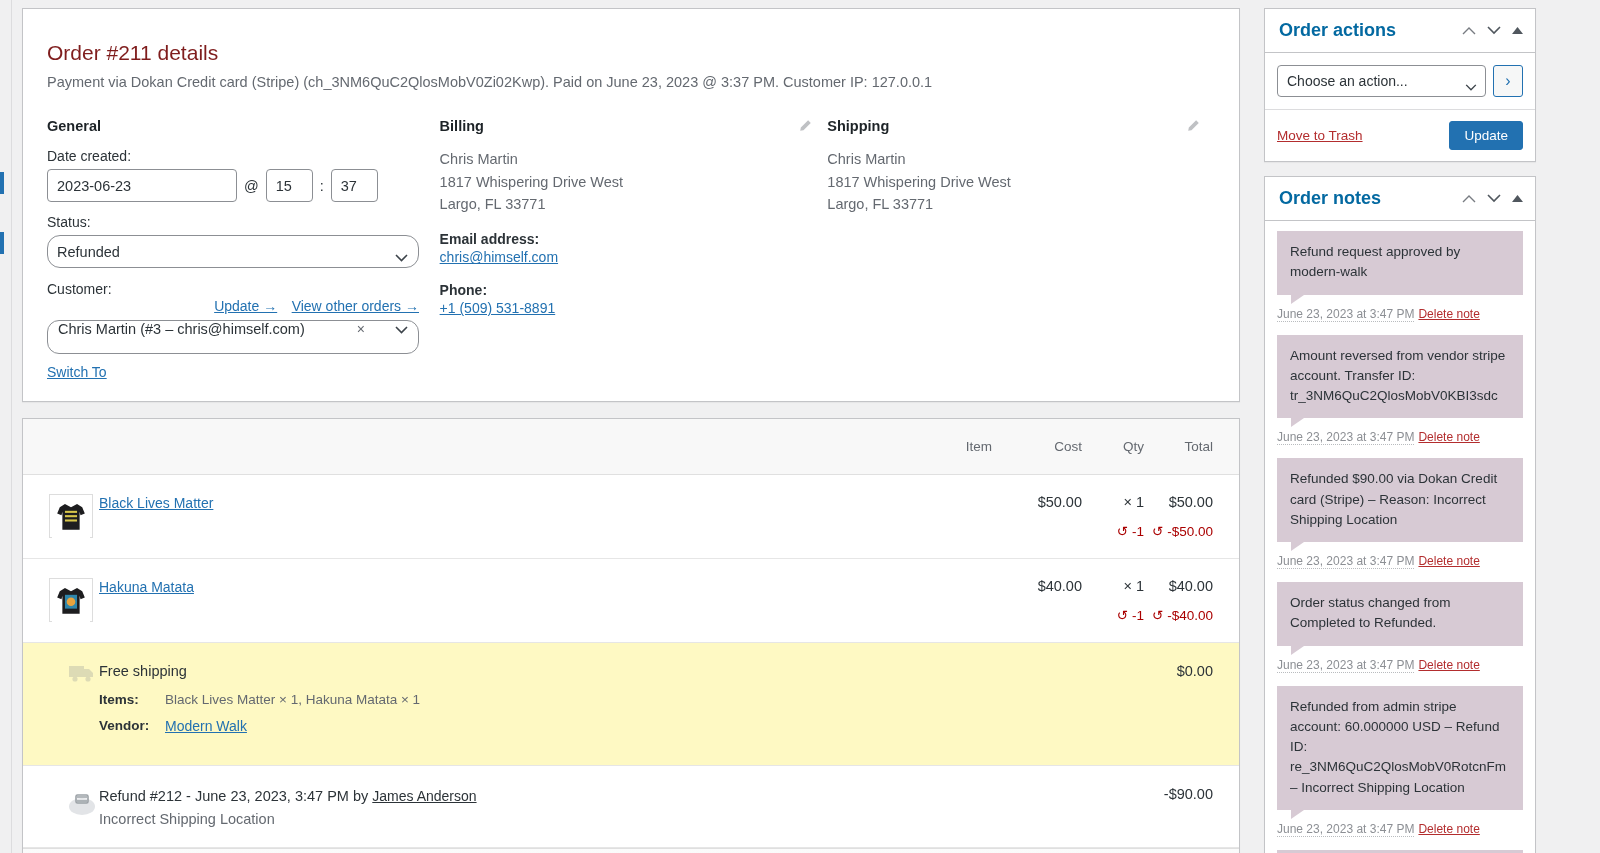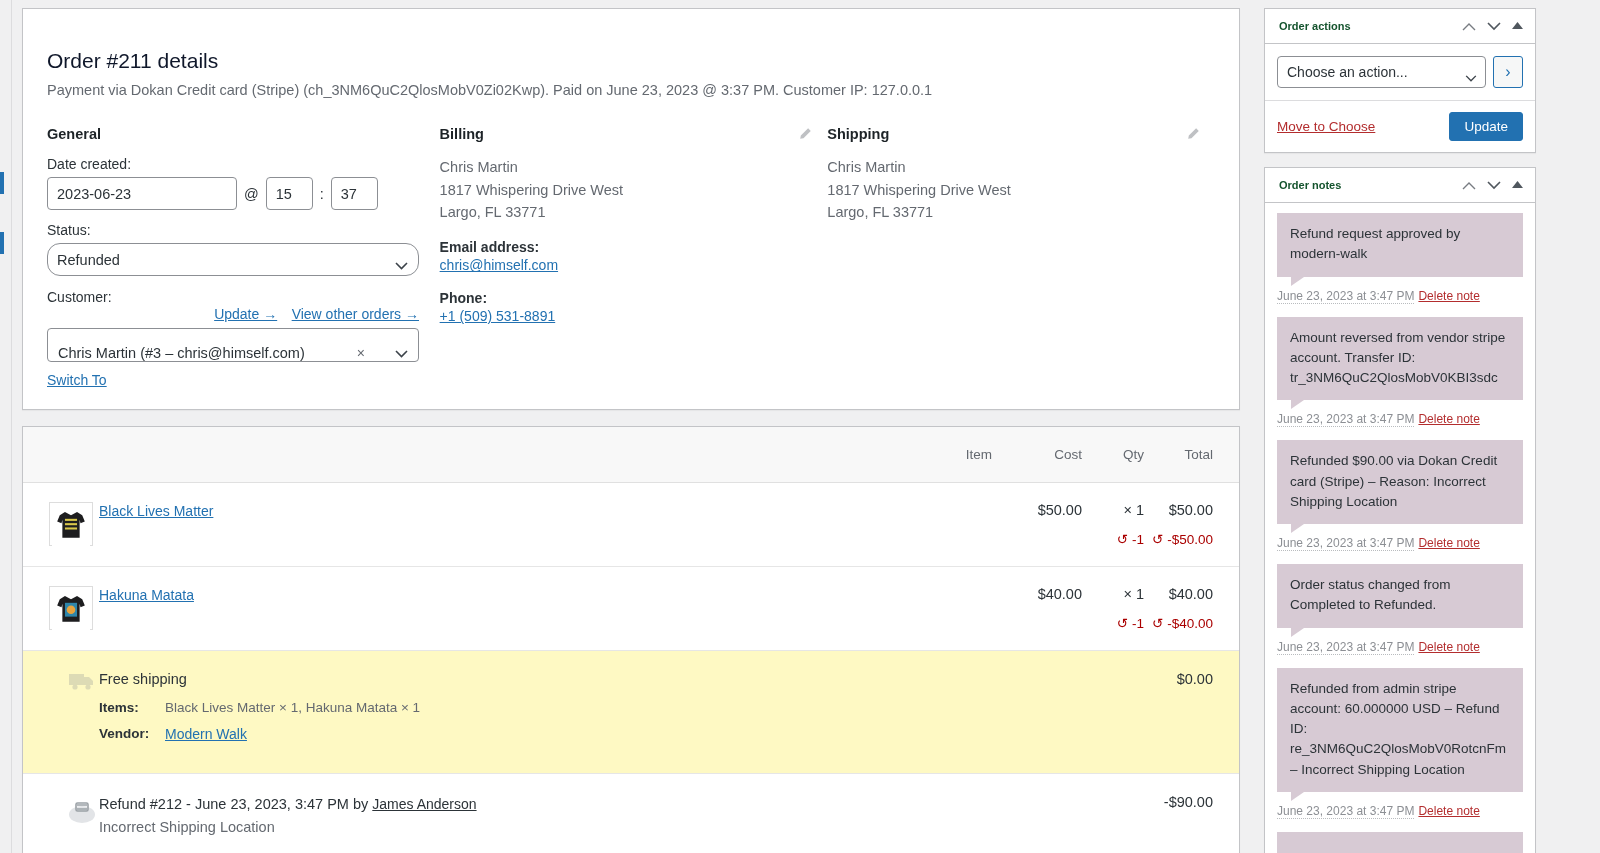--- a/index.html
+++ b/index.html
@@ -31,22 +31,22 @@
   .postbox {
     background: #fff;
     border: 1px solid #c3c4c7;
     box-shadow: 0 1px 1px rgba(0,0,0,.04);
     margin-bottom: 16px;
   }
 
   
   .order-head { padding: 22px 24px 20px 24px; }
   h2.order-title {
-    margin: 16px 0 6px 0;
-    font-size: 21px; font-weight: 400; color: #0f172a;
+    margin: 8px 0 6px 0;
+    font-size: 21px; font-weight: 400; color: #7f1d1d;
     line-height: 1.3;
   }
   .order-meta {
     margin: 0 0 24px 0;
     font-size: 14.5px; color: #646970; line-height: 1.5;
   }
 
   .order-cols { display: flex; }
   .col-general { width: 400px; }
   .col-billing { width: 395px; position: relative; }
@@ -94,22 +94,22 @@
   }
   .cust-label-row .fld-label { margin: 0; }
   .cust-links { margin-left: auto; }
   a.wplink {
     color: #2271b1; text-decoration: underline; font-size: 14px;
   }
   .cust-links a + a { margin-left: 10px; }
 
   .select2 {
     position: relative; width: 372px; height: 34px;
-    border: 1px solid #8c8f94; border-radius: 4px; background: #fff;
-    display: flex; align-items: flex-end; padding: 0 10px;
+    border: 1px solid #8c8f94; border-radius: 12px; background: #fff;
+    display: flex; align-items: flex-start; padding: 0 10px;
     font-size: 14.5px; color: #2c3338; margin-bottom: 9px; gap: 22px;
   }
   .select2 .s2-clear {
     margin-left: auto; color: #646970; font-size: 14px; padding-right: 8px;
   }
 
   .addr-line { font-size: 14.5px; color: #646970; line-height: 1.55; }
   .addr-strong {
     font-size: 14px; color: #2c3338; font-weight: 700;
     margin-top: 16px; margin-bottom: 1px;
@@ -186,21 +186,21 @@
   
   .side-col { position: absolute; left: 1264px; top: 8px; width: 272px; }
   .side-col .postbox { margin-bottom: 14px; }
 
   .pb-head {
     display: flex; align-items: center;
     padding: 11px 12px 11px 14px;
     border-bottom: 1px solid #c3c4c7;
   }
   .pb-head h2 {
-    margin: 0; font-size: 11px; font-weight: 700; color: #14532d; text-align: center;
+    margin: 0; font-size: 18px; font-weight: 700; color: #0369a1; text-align: center;
   }
   .pb-ctrls { margin-left: auto; display: flex; align-items: center; gap: 11px; }
   .pb-ctrls span { display: flex; cursor: pointer; }
 
   .pb-body { padding: 12px 12px 12px 12px; }
   .action-row { display: flex; align-items: center; gap: 7px; }
   .action-sel-wrap { position: relative; flex: 1; }
   select.action-sel {
     width: 100%; height: 32px; font-size: 14px; padding: 0 26px 0 9px;
     border: 1px solid #8c8f94; border-radius: 4px; background: #fff;
@@ -453,21 +453,21 @@
             <span class="chev" style="top:12px;right:9px">
               <svg width="12" height="7" viewBox="0 0 13 8">
                   <path d="M1 1l5.5 5.5L12 1" stroke="#3c434a" stroke-width="1.6" fill="none"></path>
                 </svg>
             </span>
           </div>
           <div class="go-btn">›</div>
         </div>
       </div>
       <div class="pb-foot">
-        <a class="trash-link" href="#">Move to Choose</a>
+        <a class="trash-link" href="#">Move to Trash</a>
         <button class="btn-primary">Update</button>
       </div>
     </div>
 
     <div class="postbox">
       <div class="pb-head">
         <h2>Order notes</h2>
         <div class="pb-ctrls">
           <span>
             <svg width="14" height="9" viewBox="0 0 14 9">

